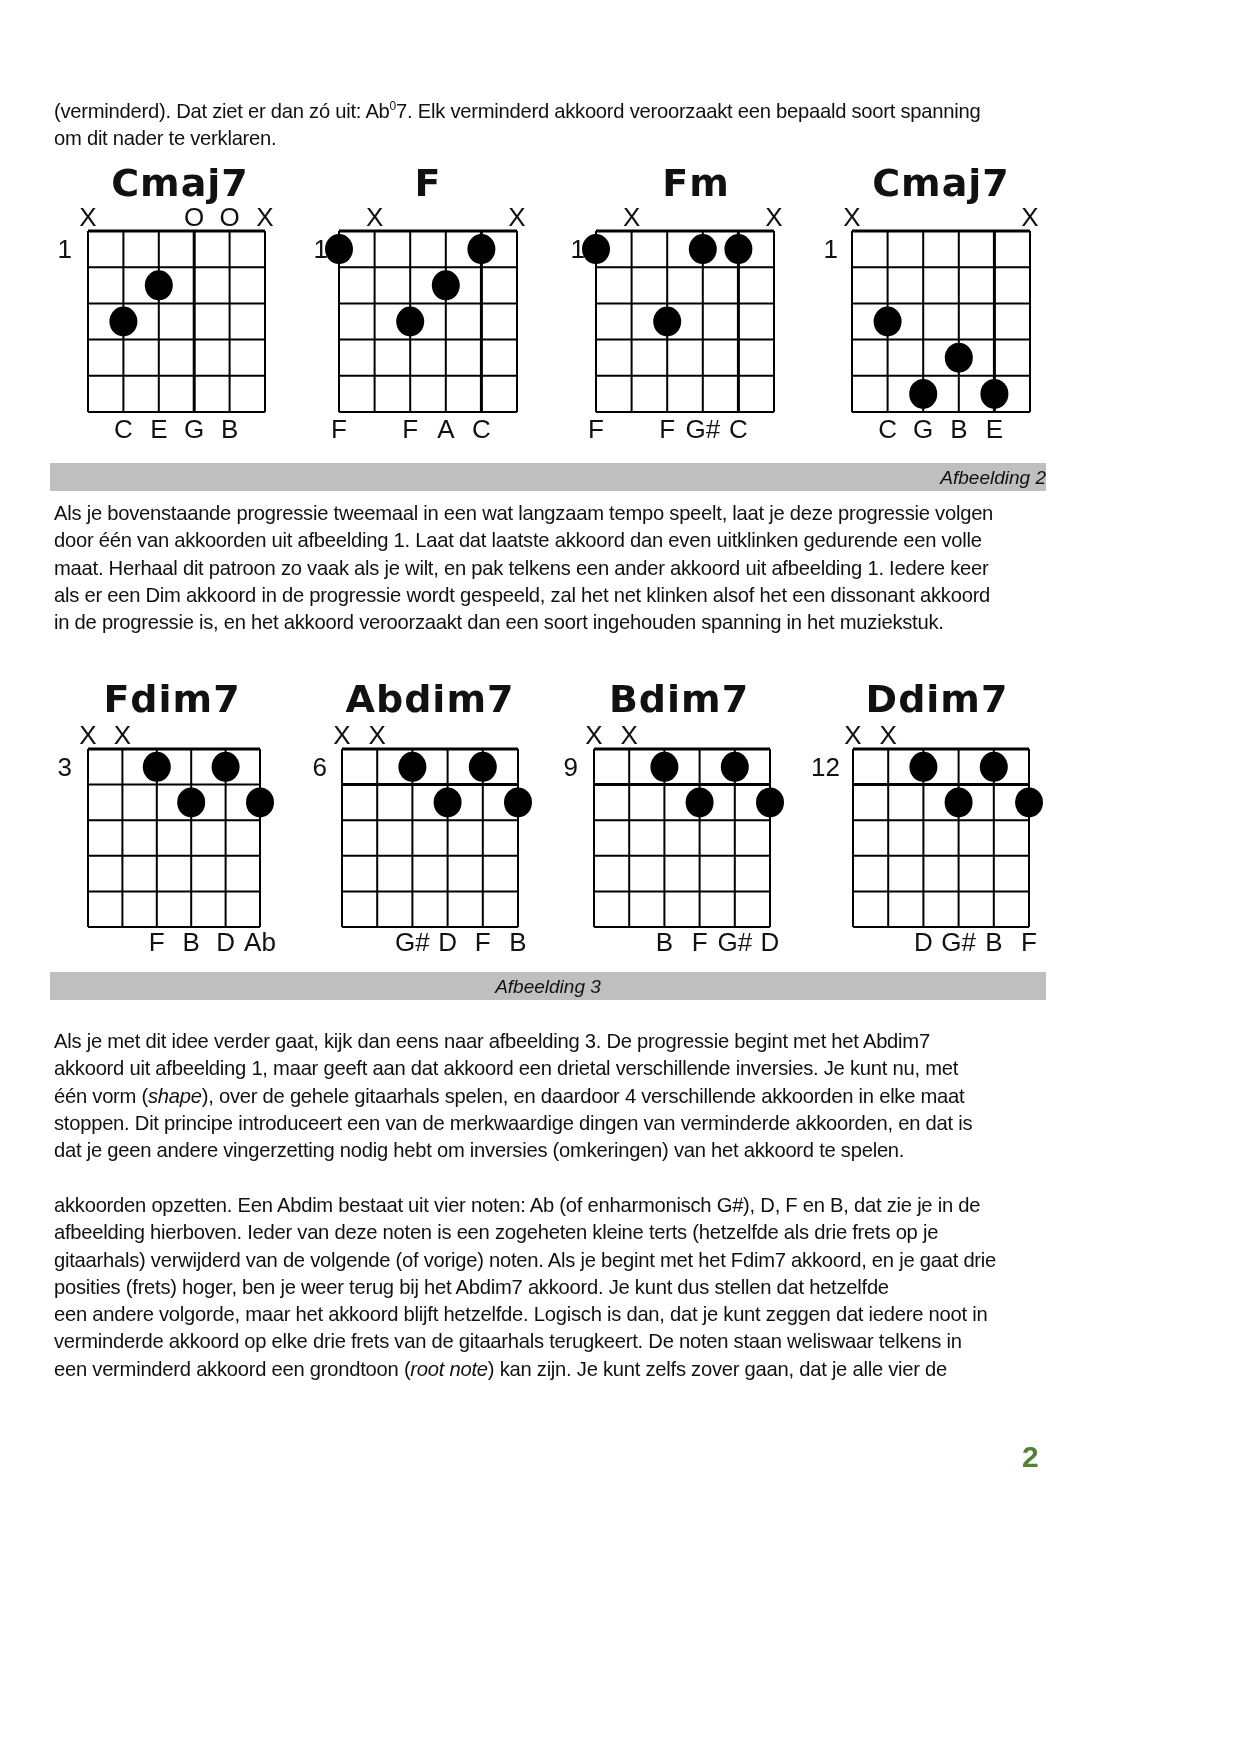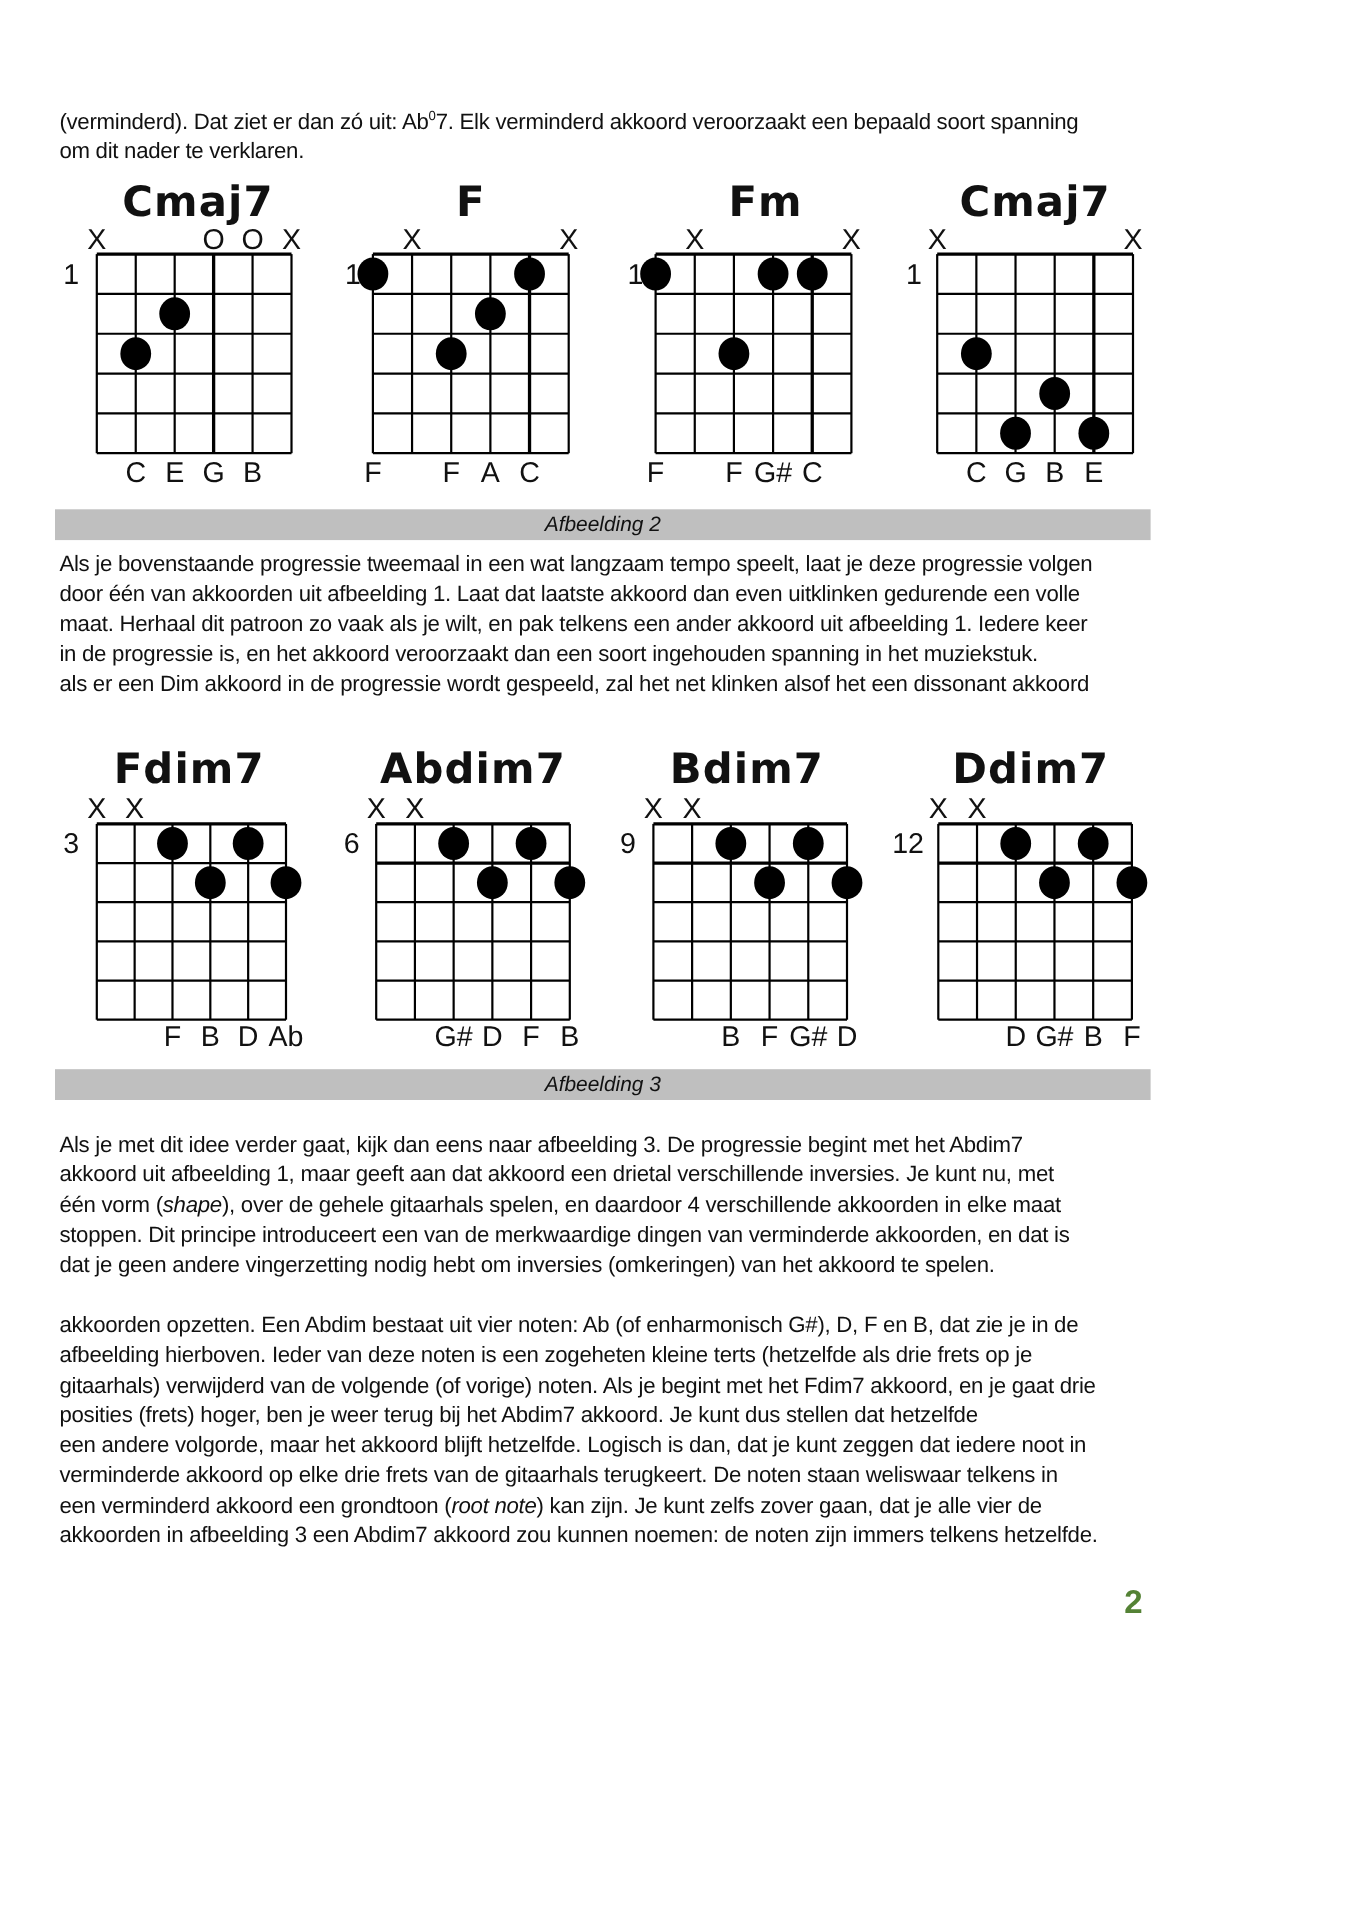--- a/index.html
+++ b/index.html
@@ -123,28 +123,28 @@
       <ellipse cx="958.8" cy="357.70000000000005" rx="14" ry="15" fill="#000"></ellipse>
       <ellipse cx="923.2" cy="393.9" rx="14" ry="15" fill="#000"></ellipse>
       <ellipse cx="994.4" cy="393.9" rx="14" ry="15" fill="#000"></ellipse>
       <text x="887.6" y="438" text-anchor="middle" font-size="26" font-family="&quot;Liberation Sans&quot;, sans-serif" fill="#111">C</text>
       <text x="923.2" y="438" text-anchor="middle" font-size="26" font-family="&quot;Liberation Sans&quot;, sans-serif" fill="#111">G</text>
       <text x="958.8" y="438" text-anchor="middle" font-size="26" font-family="&quot;Liberation Sans&quot;, sans-serif" fill="#111">B</text>
       <text x="994.4" y="438" text-anchor="middle" font-size="26" font-family="&quot;Liberation Sans&quot;, sans-serif" fill="#111">E</text>
     </g>
   </svg>
 
-<div class="caption" style="top:463px;">Afbeelding 2</div>
+<div class="caption" style="top:463px;text-align:right;">Afbeelding 2</div>
 
 <div class="para" style="top:500px;">
   <p>Als je bovenstaande progressie tweemaal in een wat langzaam tempo speelt, laat je deze progressie volgen</p>
   <p>door één van akkoorden uit afbeelding 1. Laat dat laatste akkoord dan even uitklinken gedurende een volle</p>
   <p>maat.  Herhaal dit patroon zo vaak als je wilt, en pak telkens een ander akkoord uit afbeelding 1. Iedere keer</p>
+  <p>als er een Dim akkoord in de progressie wordt gespeeld, zal het net klinken alsof het een dissonant akkoord</p>
   <p>in de progressie is, en het akkoord veroorzaakt dan een soort ingehouden spanning in het muziekstuk.</p>
-  <p>als er een Dim akkoord in de progressie wordt gespeeld, zal het net klinken alsof het een dissonant akkoord</p>
 </div>
 
 <svg class="diagram-svg" id="fig3" width="1240" height="1000">
     <g>
       <text x="172" y="712" text-anchor="middle" font-size="38" font-family="&quot;DejaVu Sans&quot;, sans-serif" font-weight="bold" fill="#111" letter-spacing="1">Fdim7</text>
       <line x1="88" y1="749" x2="260" y2="749" stroke="#000" stroke-width="3"></line>
       <line x1="88" y1="784.6" x2="260" y2="784.6" stroke="#000" stroke-width="2"></line>
       <line x1="88" y1="820.2" x2="260" y2="820.2" stroke="#000" stroke-width="2"></line>
       <line x1="88" y1="855.8" x2="260" y2="855.8" stroke="#000" stroke-width="2"></line>
       <line x1="88" y1="891.4" x2="260" y2="891.4" stroke="#000" stroke-width="2"></line>
@@ -258,16 +258,15 @@
 </div>
 
 <div class="para" style="top:1192px;">
   <p>akkoorden opzetten. Een Abdim bestaat uit vier noten: Ab (of enharmonisch G#), D, F en B, dat zie je in de</p>
   <p>afbeelding hierboven. Ieder van deze noten is een zogeheten kleine terts (hetzelfde als drie frets op je</p>
   <p>gitaarhals) verwijderd van de volgende (of vorige) noten. Als je begint met het Fdim7 akkoord, en je gaat drie</p>
   <p>posities (frets) hoger, ben je weer terug bij het Abdim7 akkoord. Je kunt dus stellen dat hetzelfde</p>
   <p>een andere volgorde, maar het akkoord blijft hetzelfde. Logisch is dan, dat je kunt zeggen dat iedere noot in</p>
   <p>verminderde akkoord op elke drie frets van de gitaarhals terugkeert. De noten staan weliswaar telkens in</p>
   <p><span>een verminderd akkoord een grondtoon (</span><i>root note</i><span>) kan zijn. Je kunt zelfs zover gaan, dat je alle vier de</span></p>
-  <p>akkoorden in afbeelding 3 een Abdim7 akkoord zou kunnen noemen: de noten zijn immers telkens hetzelfde.</p>
 </div>
 
 <div class="page-number">2</div>
 
 </body></html>

